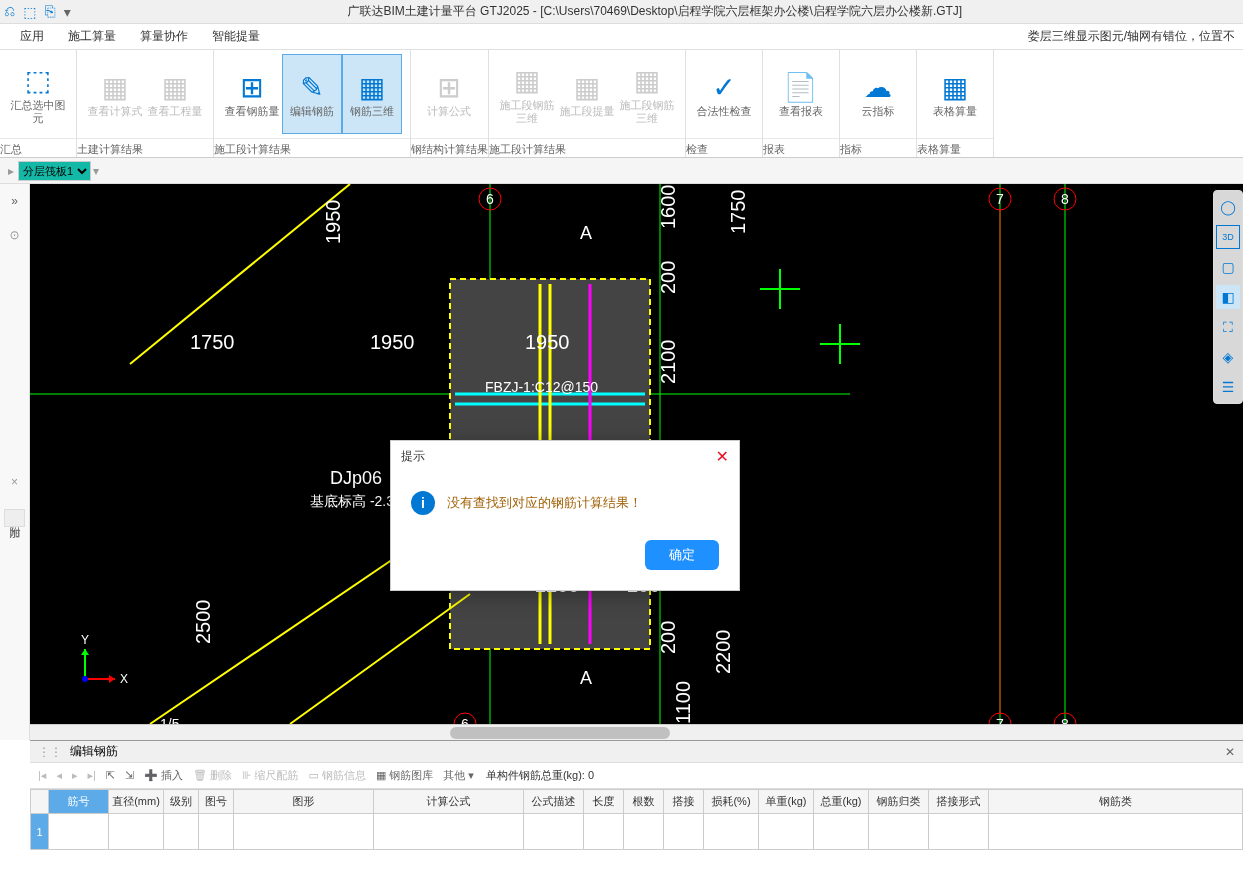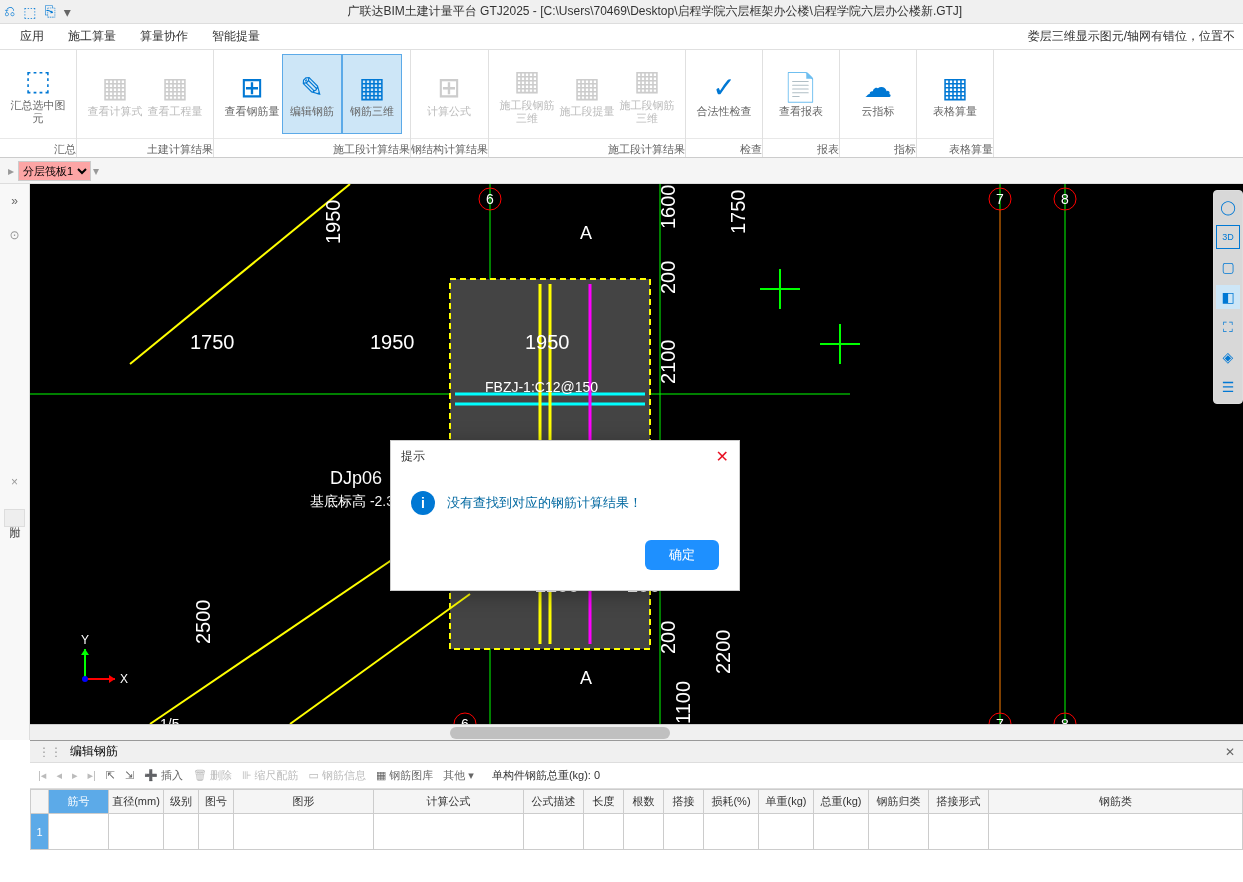--- a/index.html
+++ b/index.html
@@ -19,25 +19,25 @@
 
 .ribbon { height: 108px; background: #fff; display: flex; border-bottom: 1px solid #ccc; }
 .rib-group { display: flex; flex-direction: column; border-right: 1px solid #e0e0e0; }
 .rib-buttons { flex: 1; display: flex; align-items: center; padding: 4px 8px; }
 .rib-btn { display: flex; flex-direction: column; align-items: center; justify-content: center; width: 60px; height: 80px; padding: 4px 2px; cursor: pointer; color: #666; }
 .rib-btn.active { background: #cde6f7; border: 1px solid #5caae8; }
 .rib-btn.disabled { color: #bbb; }
 .rib-btn .icon { font-size: 28px; height: 36px; display: flex; align-items: center; justify-content: center; color: #0078d4; }
 .rib-btn.disabled .icon { color: #ccc; }
 .rib-btn .lbl { font-size: 11px; text-align: center; line-height: 1.2; }
-.rib-group-label { height: 20px; text-align: right; font-size: 11px; color: #666; border-top: 1px solid #e8e8e8; line-height: 20px; }
+.rib-group-label { height: 20px; text-align: left; font-size: 11px; color: #666; border-top: 1px solid #e8e8e8; line-height: 20px; }
 
 
 .smallbar { height: 26px; background: #f5f5f5; display: flex; align-items: center; padding: 0 8px; border-bottom: 1px solid #ddd; }
-.smallbar select { height: 20px; font-size: 11px; border: 1px solid #ccc; background: #fca5a5; }
+.smallbar select { height: 20px; font-size: 11px; border: 1px solid #ccc; background: #14b8a6; }
 
 
 .leftpanel { position: absolute; left: 0; top: 184px; width: 30px; height: 556px; background: #f8f8f8; border-right: 1px solid #ddd; display: flex; flex-direction: column; align-items: center; padding-top: 10px; gap: 20px; }
 .leftpanel .tab-collapse { writing-mode: vertical-rl; padding: 8px 2px; color: #666; cursor: pointer; background: #eee; border: 1px solid #ddd; font-size: 11px; }
 
 
 .canvas { position: absolute; left: 30px; top: 184px; right: 0; height: 556px; background: #000; overflow: hidden; }
 .canvas svg { width: 100%; height: 100%; }
 .canvas text { font-family: Arial; fill: #fff; }
 .canvas .dim { fill: #fff; font-size: 20px; }
@@ -45,21 +45,21 @@
 
 .righttool { position: absolute; right: 0; top: 190px; width: 30px; background: rgba(240,240,240,0.9); border: 1px solid #ddd; border-radius: 4px; display: flex; flex-direction: column; align-items: center; padding: 4px 0; gap: 6px; }
 .righttool .rt-btn { width: 24px; height: 24px; display: flex; align-items: center; justify-content: center; color: #0078d4; cursor: pointer; font-size: 14px; }
 
 
 .dialog { position: absolute; left: 390px; top: 440px; width: 350px; background: #fff; box-shadow: 0 4px 20px rgba(0,0,0,0.3); border: 1px solid #ccc; }
 .dialog .dlg-title { height: 30px; display: flex; align-items: center; padding: 0 10px; color: #333; font-size: 12px; }
 .dialog .dlg-close { margin-left: auto; color: #e81123; font-size: 16px; cursor: pointer; }
 .dialog .dlg-body { padding: 20px 20px 10px 20px; display: flex; align-items: center; gap: 12px; }
 .dialog .info-icon { width: 24px; height: 24px; background: #0078d4; border-radius: 50%; color: #fff; display: flex; align-items: center; justify-content: center; font-weight: bold; font-size: 14px; }
-.dialog .dlg-msg { color: #0369a1; font-size: 13px; }
+.dialog .dlg-msg { color: #a16207; font-size: 13px; }
 .dialog .dlg-footer { padding: 15px 20px 20px; text-align: right; }
 .dialog .dlg-ok { background: #1e90ff; color: #fff; border: none; padding: 6px 24px; font-size: 13px; cursor: pointer; border-radius: 6px; }
 
 
 .bottom-panel { position: absolute; left: 30px; right: 0; top: 740px; bottom: 0; background: #fff; border-top: 1px solid #999; }
 .bottom-title { height: 22px; background: #f0f0f0; display: flex; align-items: center; padding: 0 8px; border-bottom: 1px solid #ddd; }
 .bottom-title .drag { color: #999; margin-right: 8px; }
 .bottom-title .close { margin-left: auto; color: #666; cursor: pointer; }
 .bottom-toolbar { height: 26px; display: flex; align-items: center; padding: 0 8px; gap: 10px; border-bottom: 1px solid #ddd; color: #666; font-size: 11px; }
 .bottom-toolbar .tbtn { display: flex; align-items: center; gap: 3px; cursor: pointer; }
@@ -333,21 +333,21 @@
     <span class="tbtn dis">▸</span>
     <span class="tbtn dis">▸|</span>
     <span class="tbtn">⇱</span>
     <span class="tbtn">⇲</span>
     <span class="tbtn">➕ <span>插入</span></span>
     <span class="tbtn dis">🗑 <span>删除</span></span>
     <span class="tbtn dis">⊪ <span>缩尺配筋</span></span>
     <span class="tbtn dis">▭ <span>钢筋信息</span></span>
     <span class="tbtn">▦ <span>钢筋图库</span></span>
     <span class="tbtn"><span>其他</span> ▾</span>
-    <span style="margin-left:8px;color:#333">
+    <span style="margin-left:2px;color:#333">
       <span>单构件钢筋总重(kg):</span>
       <span>0</span>
     </span>
   </div>
   <table class="bottom-table">
     <colgroup>
       <col style="width:18px">
         <col style="width:60px">
         <col style="width:55px">
         <col style="width:35px">

